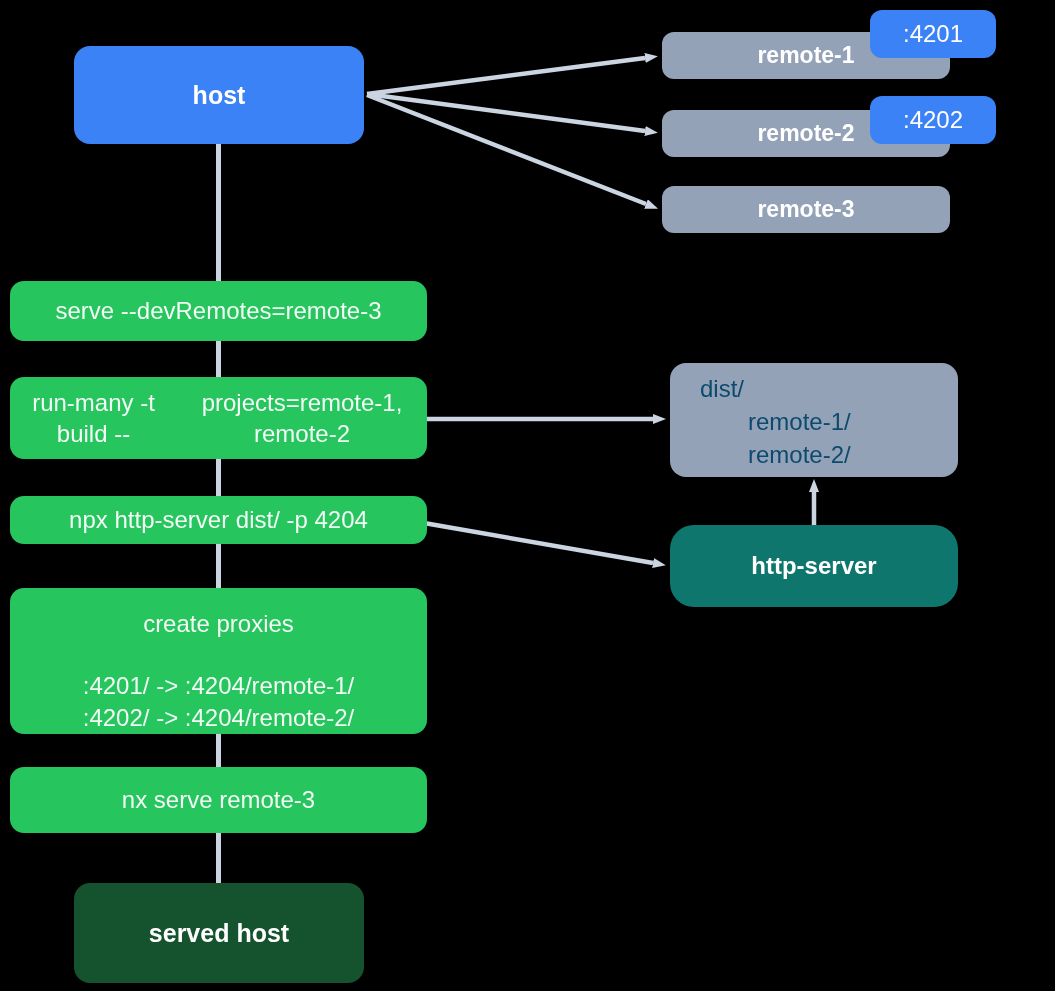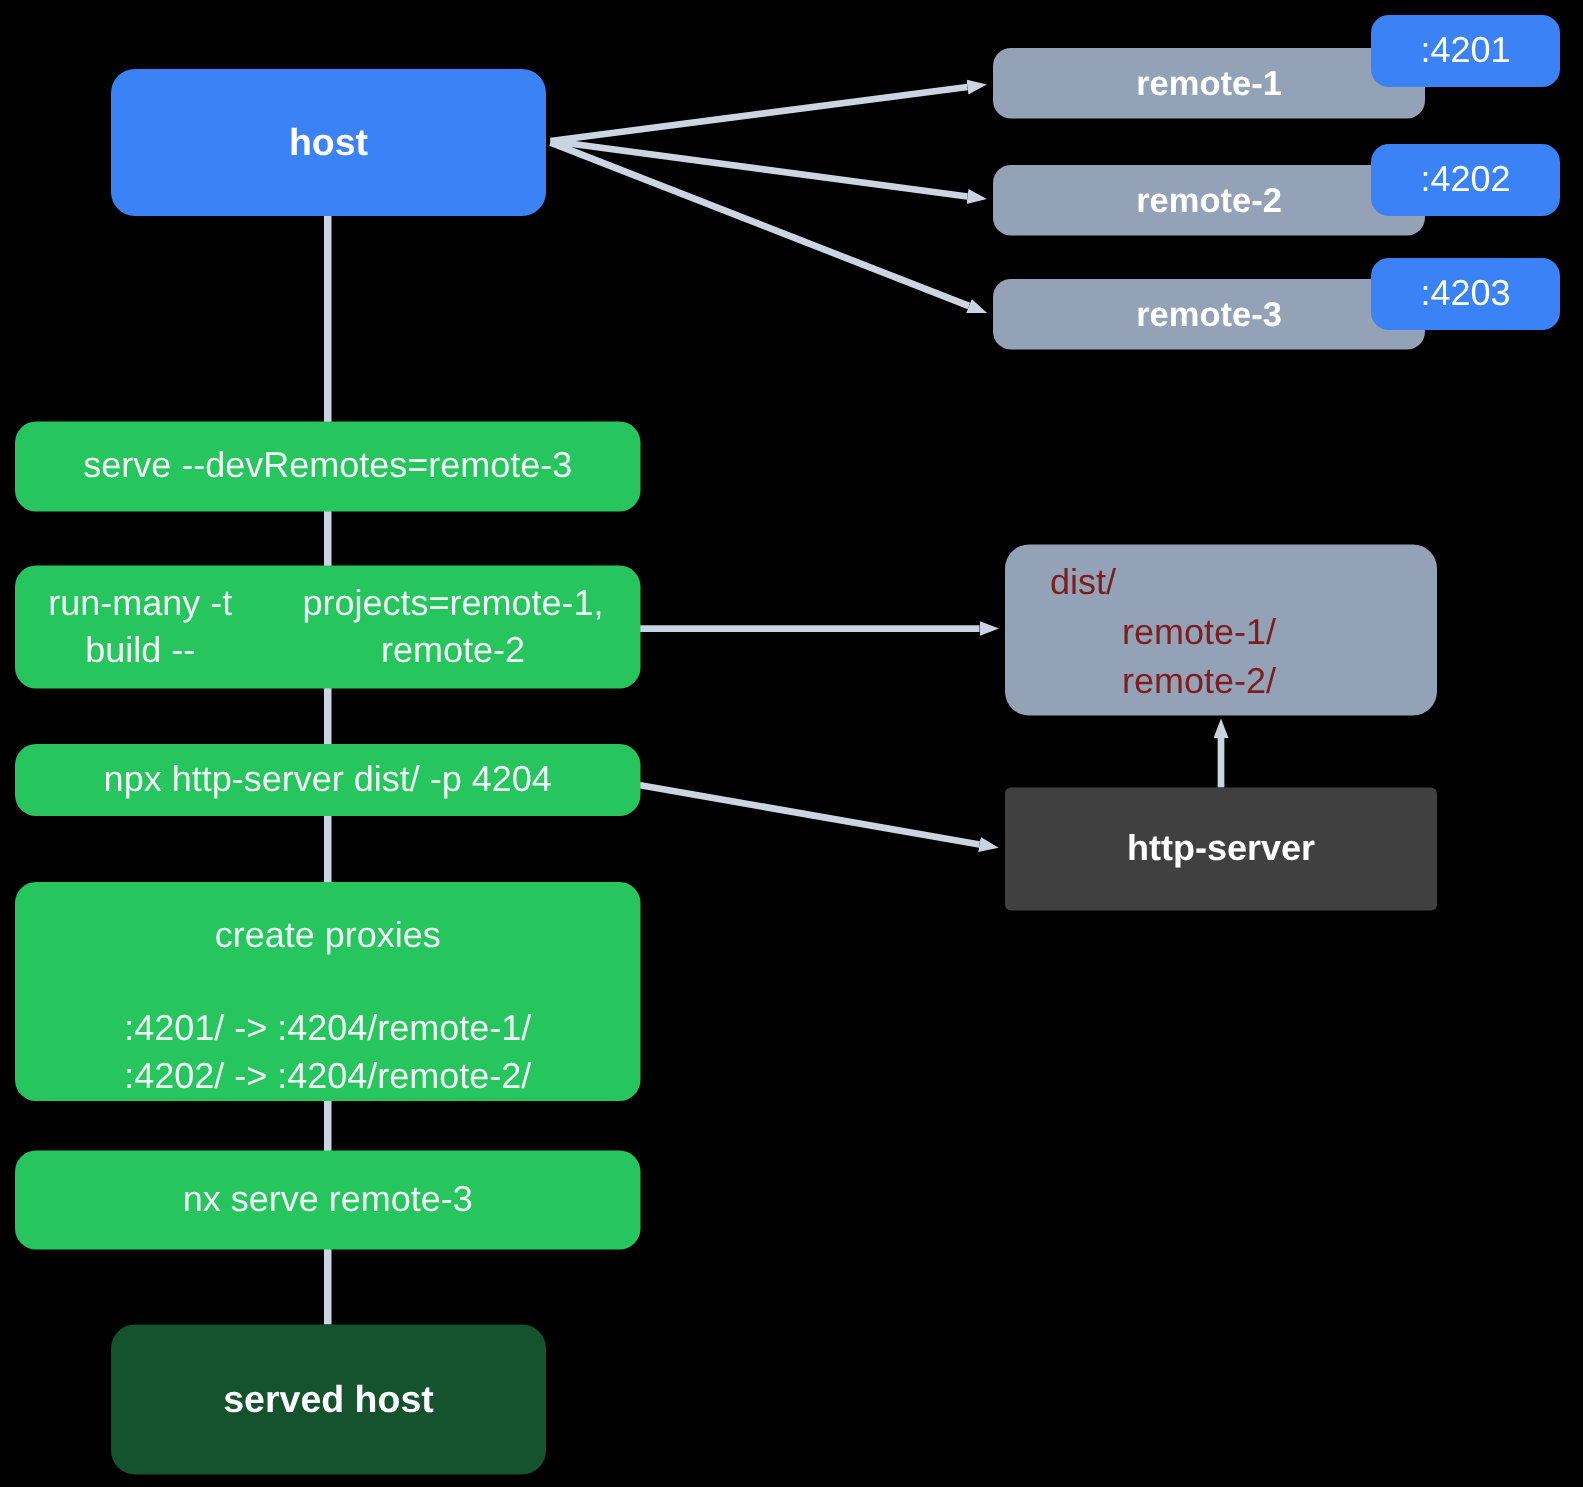--- a/index.html
+++ b/index.html
@@ -13,38 +13,38 @@
   .arrowline{stroke-width:4.5px;}
   .box{
     position:absolute;box-sizing:border-box;display:flex;
     align-items:center;justify-content:center;color:#fff;text-align:center;
   }
   .host{left:74px;top:46px;width:290px;height:98px;background:#3b82f6;border-radius:16px;font-weight:700;font-size:25px;}
   .served{left:74px;top:883px;width:290px;height:100px;background:#14532d;border-radius:16px;font-weight:700;font-size:25px;}
   .remote{left:662px;width:288px;height:47px;background:#94a2b8;border-radius:12px;font-weight:700;font-size:23px;}
   .r1{top:32px}.r2{top:110px}.r3{top:186px}
   .badge{
-    position:absolute;left:914px;width:126px;height:48px;background:#3b82f6;border-radius:12px;
+    position:absolute;left:870px;width:126px;height:48px;background:#3b82f6;border-radius:12px;
     display:flex;align-items:center;justify-content:center;font-size:24px;font-weight:500;color:#fff;z-index:3;
   }
   .b1{top:10px}.b2{top:96px}.b3{top:172px}
   .green{left:10px;width:417px;background:#26c55e;border-radius:14px;font-size:24px;color:#f2fbf5;}
   .g1{top:281px;height:60px}
   .g2{top:377px;height:82px;flex-direction:row;line-height:31px}
   .g3{top:496px;height:48px}
   .g4{top:588px;height:146px;flex-direction:column;justify-content:flex-start;padding-top:20px;line-height:32px}
   .g4 .spacer{height:35px;width:100%;}
   .g5{top:767px;height:66px}
   .distbox{
     left:670px;top:363px;width:288px;height:114px;background:#94a2b8;border-radius:16px;
     flex-direction:column;align-items:flex-start;justify-content:flex-start;
-    padding:9px 0 0 30px;font-size:24px;line-height:33px;color:#7f1d1d;text-align:right;
+    padding:9px 0 0 30px;font-size:24px;line-height:33px;color:#0c4a6e;text-align:right;
   }
   .indent{padding-left:48px;}
-  .httpbox{left:670px;top:525px;width:288px;height:82px;background:#404040;border-radius:4px;font-weight:700;font-size:24px;}
+  .httpbox{left:670px;top:525px;width:288px;height:82px;background:#0f766e;border-radius:24px;font-weight:700;font-size:24px;}
 </style>
 </head>
 <body>
 
 <div class="stage">
 
   <svg class="connectors" width="1055" height="991" viewBox="0 0 1055 991">
     <defs>
       <marker id="arrow" markerUnits="userSpaceOnUse" markerWidth="14" markerHeight="12" refX="0" refY="5" orient="auto">
         <path d="M0,0 L13,5 L0,10 Z" fill="#cbd5e1"></path>
@@ -60,21 +60,20 @@
   </svg>
 
   <div class="box host">host</div>
 
   <div class="box remote r1">remote-1</div>
   <div class="box remote r2">remote-2</div>
   <div class="box remote r3">remote-3</div>
 
   <div class="badge b1">:4201</div>
   <div class="badge b2">:4202</div>
-  <div class="badge b3">:4203</div>
 
   <div class="box green g1">serve --devRemotes=remote-3</div>
 
   <div class="box green g2">
     <div>run-many -t build --</div>
     <div>projects=remote-1, remote-2</div>
   </div>
 
   <div class="box green g3">npx http-server dist/ -p 4204</div>
 

